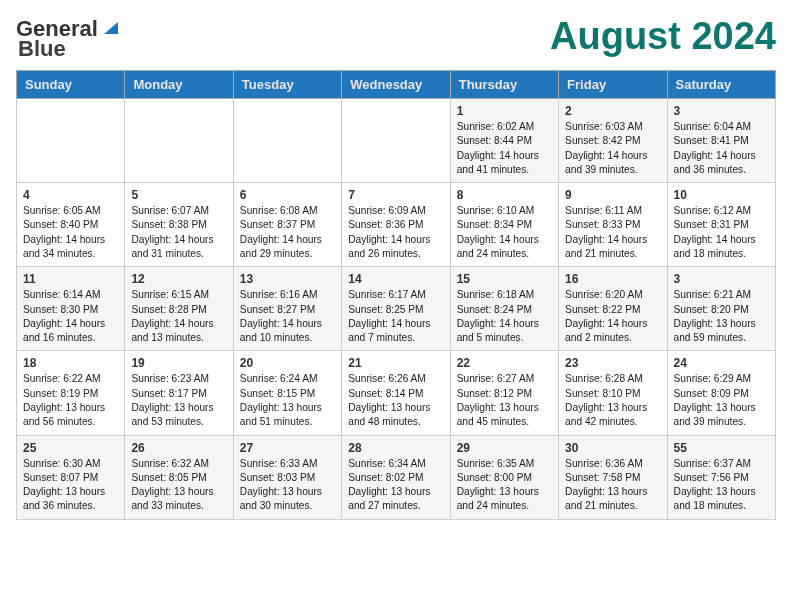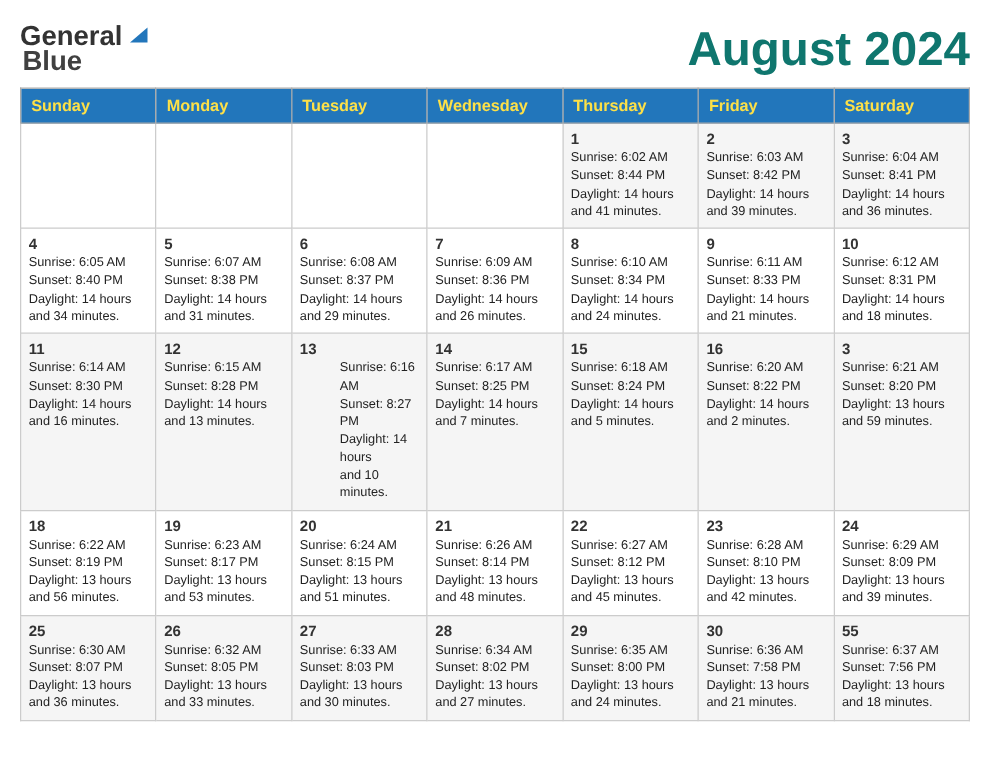--- a/index.html
+++ b/index.html
@@ -5,21 +5,21 @@
     * { box-sizing: border-box; margin: 0; padding: 0; }
     body {
       font-family: Arial, sans-serif;
       background: #fff;
       width: 792px;
       min-height: 612px;
       padding: 16px;
     }
     .header {
       display: flex;
-      align-items: flex-end;
+      align-items: flex-start;
       justify-content: space-between;
       margin-bottom: 8px;
     }
     .logo {
       display: flex;
       flex-direction: column;
       align-items: flex-start;
     }
     .logo-row {
       display: flex;
@@ -39,21 +39,21 @@
       color: #555;
       margin-top: 2px;
     }
     .calendar {
       width: 100%;
       border-collapse: collapse;
       margin-top: 6px;
     }
     .calendar thead tr th {
       background-color: #2276bb;
-      color: #fde047;
+      color: #e5e5e5;
       text-align: left;
       padding: 6px 8px;
       font-size: 13px;
       font-weight: bold;
       border: 1px solid #aaa;
     }
     .calendar tbody tr td {
       border: 1px solid #ccc;
       vertical-align: top;
       padding: 5px 6px;
@@ -202,21 +202,21 @@
         </td>
         <td>
           <div class="day-number">12</div>
           <div class="day-detail" style="white-space: pre-line;">Sunrise: 6:15 AM
 Sunset: 8:28 PM
 Daylight: 14 hours
 and 13 minutes.</div>
         </td>
         <td>
           <div class="day-number">13</div>
-          <div class="day-detail" style="white-space: pre-line; margin-left: 32px;">Sunrise: 6:16 AM
+          <div class="day-detail" style="white-space: pre-line;">Sunrise: 6:16 AM
 Sunset: 8:27 PM
 Daylight: 14 hours
 and 10 minutes.</div>
         </td>
         <td>
           <div class="day-number">14</div>
           <div class="day-detail" style="white-space: pre-line;">Sunrise: 6:17 AM
 Sunset: 8:25 PM
 Daylight: 14 hours
 and 7 minutes.</div>

